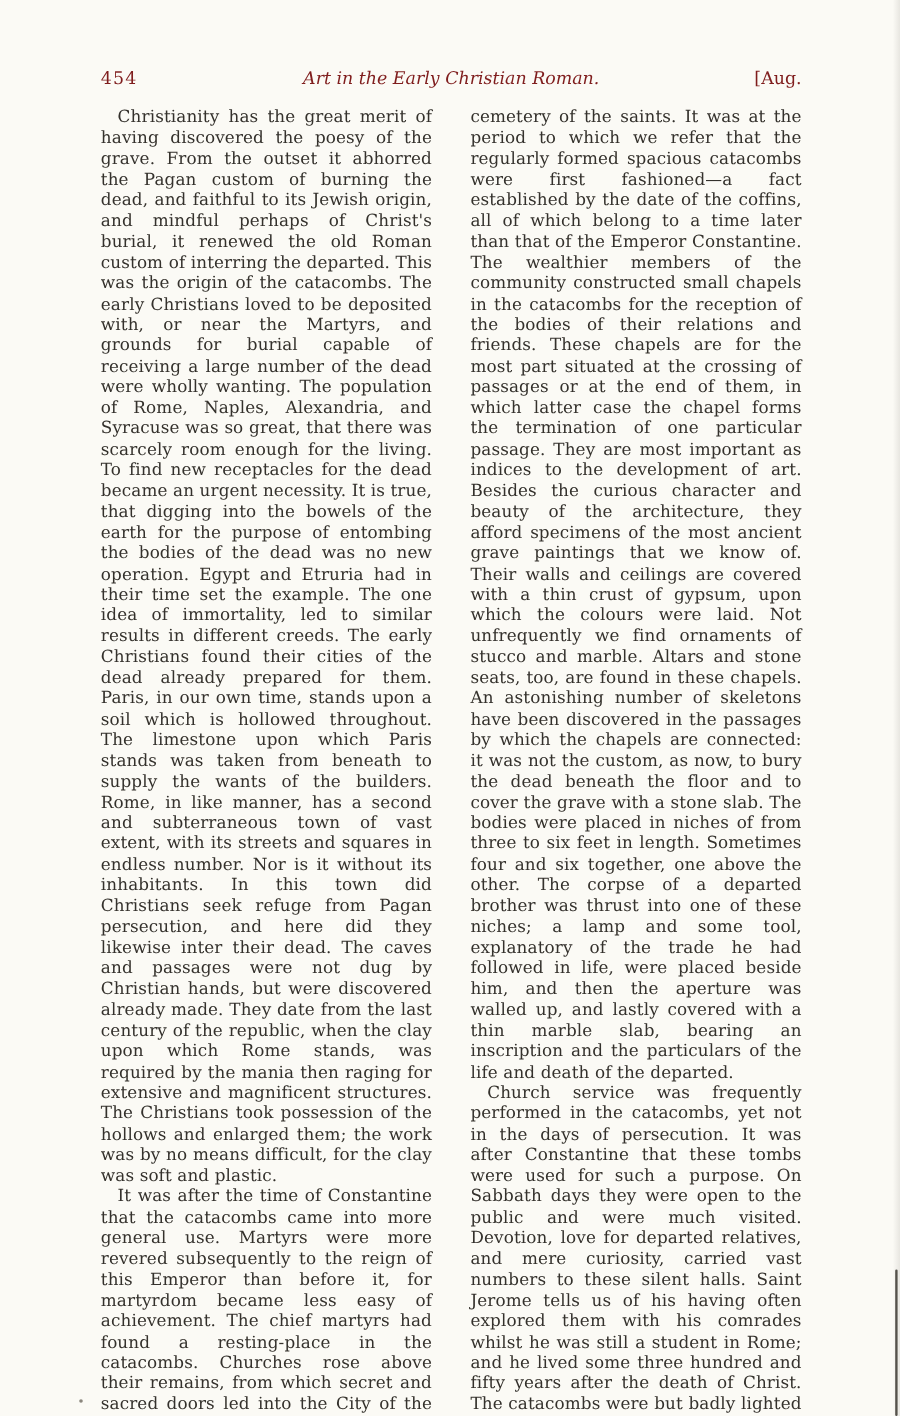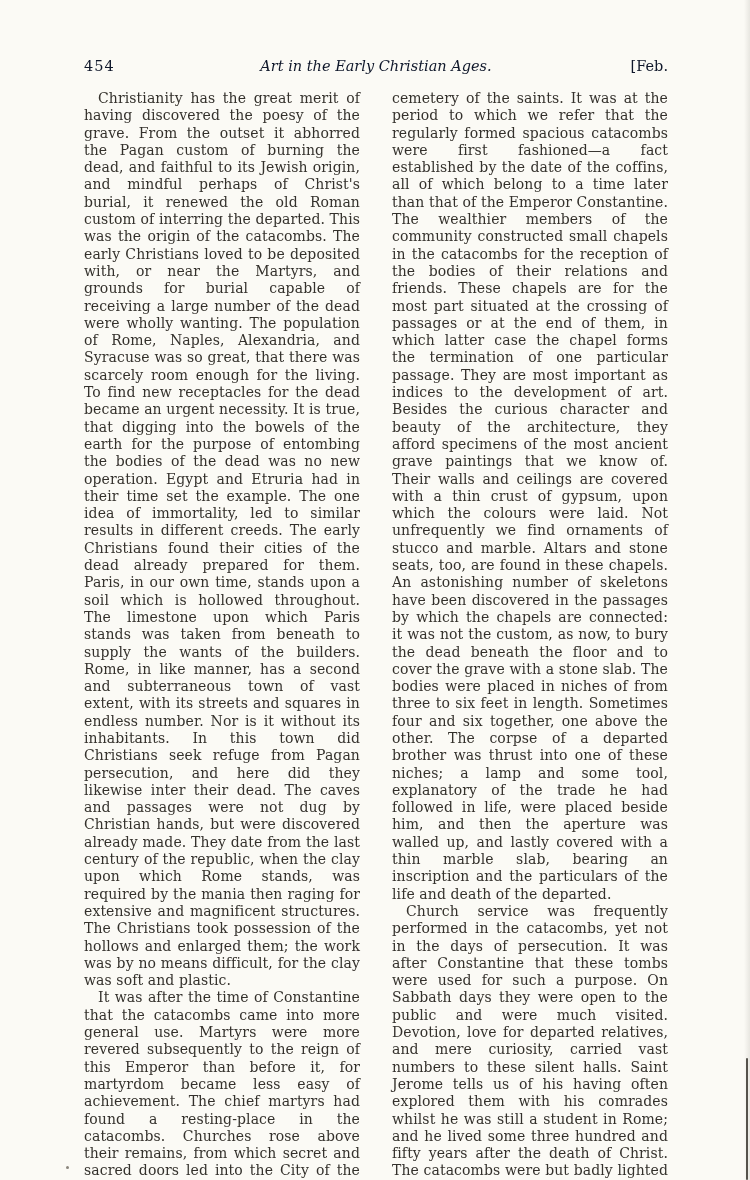--- a/index.html
+++ b/index.html
@@ -20,21 +20,21 @@
     width: 750px;
     height: 1180px;
     padding: 58px 82px 20px 84px;
     position: relative;
   }
   .header {
     display: flex;
     align-items: baseline;
     font-size: 14.5px;
     margin-bottom: 16px;
-    color: #0f172a;
+    color: #7f1d1d;
   }
   .header .page-number {
     width: 78px;
     text-align: left;
     letter-spacing: 1px;
   }
   .header .running-title {
     flex: 1;
     text-align: center;
     font-style: italic;
@@ -89,22 +89,22 @@
     border-radius: 50%;
   }
 </style>
 </head>
 <body>
 
 <div class="page">
 
   <div class="header">
     <span class="page-number">454</span>
-    <span class="running-title">Art in the Early Christian Ages.</span>
-    <span class="issue">[Feb.</span>
+    <span class="running-title">Art in the Early Christian Roman.</span>
+    <span class="issue">[Aug.</span>
   </div>
 
   <div class="columns">
 
     <div class="col">
       <p class="indent">Christianity has the great merit of having discovered the poesy of the grave. From the outset it abhorred the Pagan custom of burning the dead, and faithful to its Jewish origin, and mindful perhaps of Christ's burial, it renewed the old Roman custom of interring the departed. This was the origin of the catacombs. The early Christians loved to be deposited with, or near the Martyrs, and grounds for burial capable of receiving a large number of the dead were wholly wanting. The population of Rome, Naples, Alexandria, and Syracuse was so great, that there was scarcely room enough for the living. To find new receptacles for the dead became an urgent necessity. It is true, that digging into the bowels of the earth for the purpose of entombing the bodies of the dead was no new operation. Egypt and Etruria had in their time set the example. The one idea of immortality, led to similar results in different creeds. The early Christians found their cities of the dead already prepared for them. Paris, in our own time, stands upon a soil which is hollowed throughout. The limestone upon which Paris stands was taken from beneath to supply the wants of the builders. Rome, in like manner, has a second and subterraneous town of vast extent, with its streets and squares in endless number. Nor is it without its inhabitants. In this town did Christians seek refuge from Pagan persecution, and here did they likewise inter their dead. The caves and passages were not dug by Christian hands, but were discovered already made. They date from the last century of the republic, when the clay upon which Rome stands, was required by the mania then raging for extensive and magnificent structures. The Christians took possession of the hollows and enlarged them; the work was by no means difficult, for the clay was soft and plastic.</p>
       <p class="indent">It was after the time of Constantine that the catacombs came into more general use. Martyrs were more revered subsequently to the reign of this Emperor than before it, for martyrdom became less easy of achievement. The chief martyrs had found a resting-place in the catacombs. Churches rose above their remains, from which secret and sacred doors led into the City of the Dead, the</p>
     </div>
 
     <div class="col">

